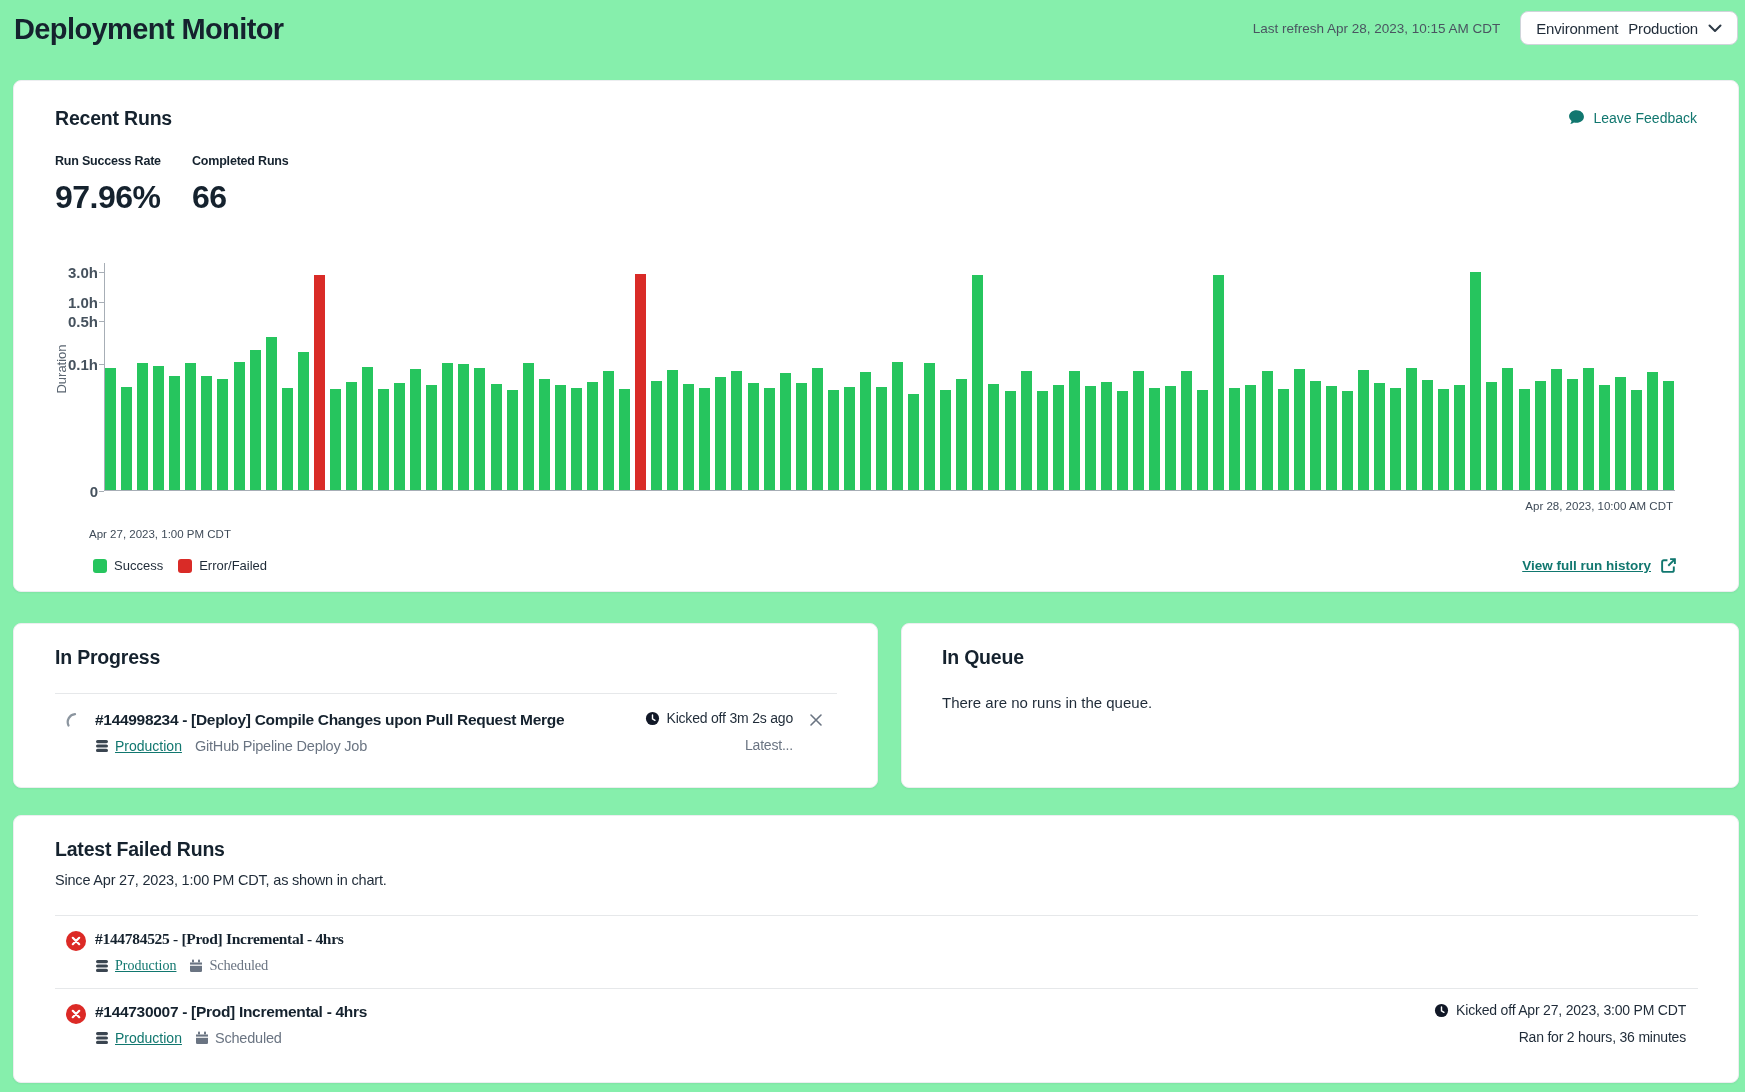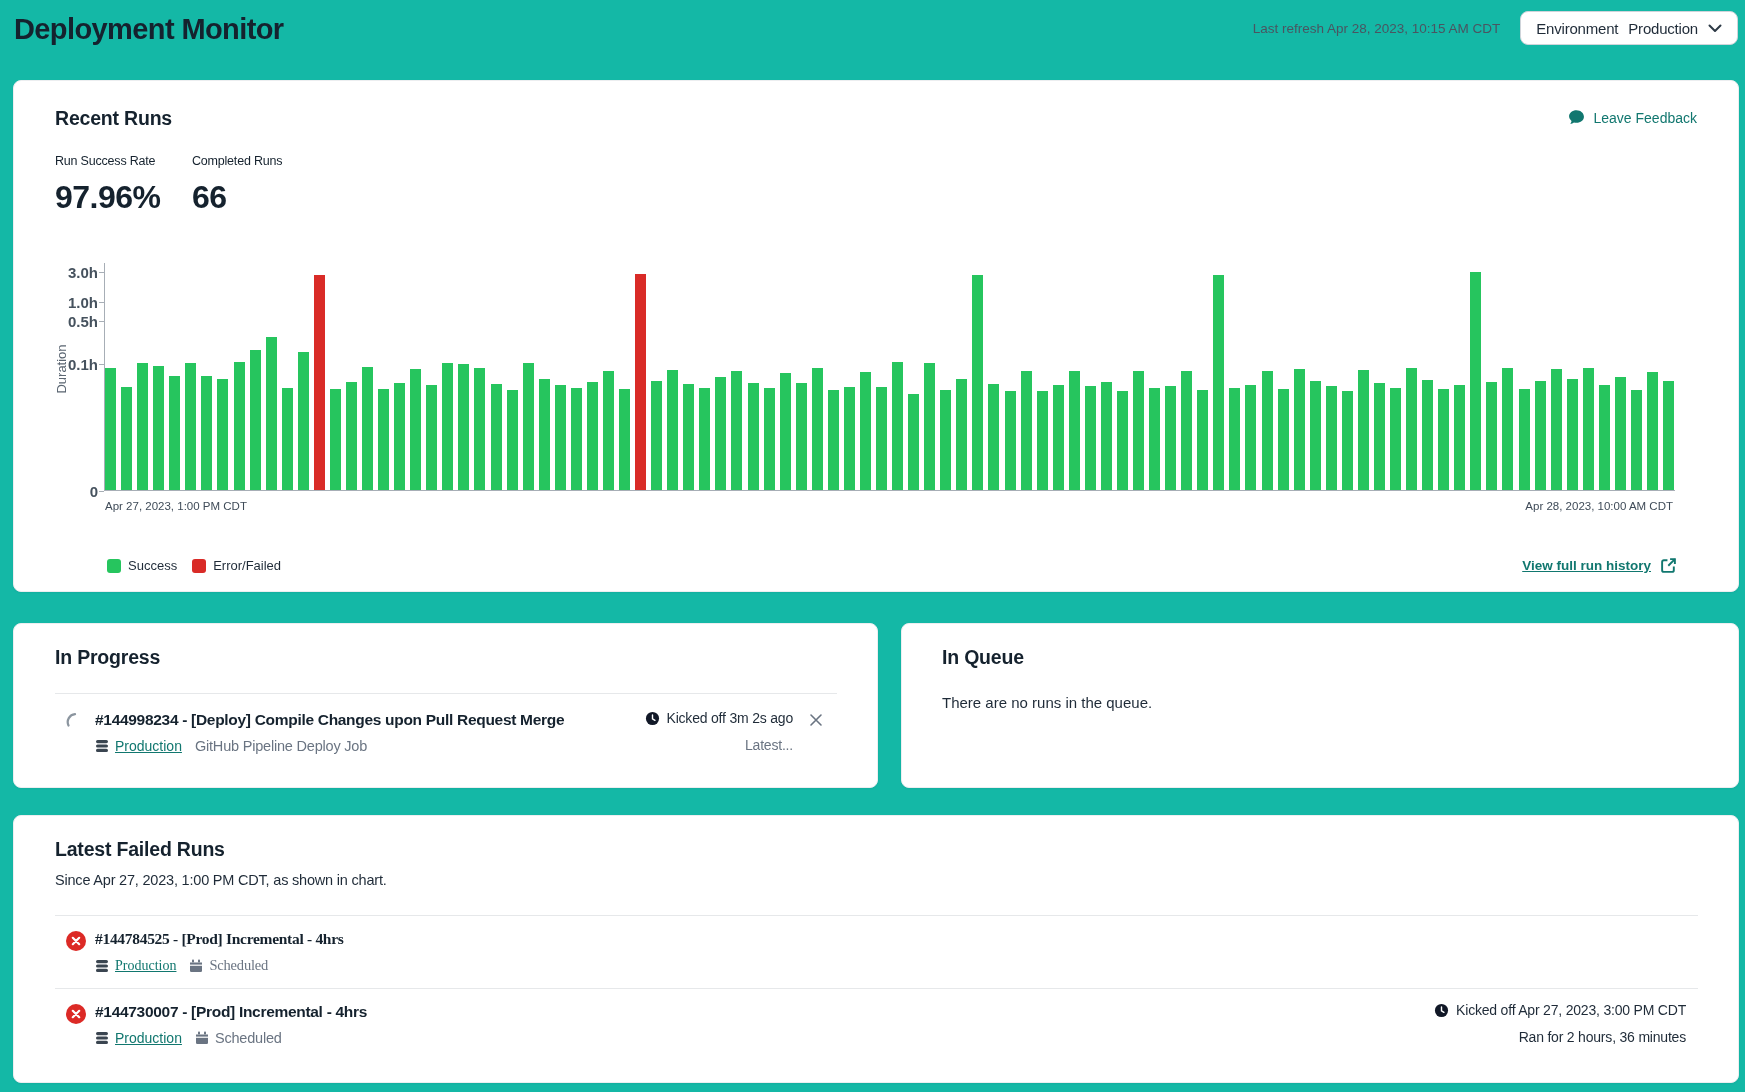--- a/index.html
+++ b/index.html
@@ -1,42 +1,42 @@
 <!DOCTYPE html>
 <html><head>
 <meta charset="utf-8">
 <style>
   * { margin:0; padding:0; box-sizing:border-box; }
   body { margin:0; }
-  .page { position:relative; width:1745px; height:1092px; background:#14b8a6; font-family:"Liberation Sans", sans-serif; color:#1a2633; overflow:hidden; }
+  .page { position:relative; width:1745px; height:1092px; background:#86efac; font-family:"Liberation Sans", sans-serif; color:#1a2633; overflow:hidden; }
   .card { position:absolute; background:#fff; border-radius:8px; border:1px solid #eceef0; box-shadow:0 1px 2px rgba(16,24,40,.05); }
   h1 { position:absolute; left:14px; top:13px; font-size:29px; font-weight:700; color:#15222e; letter-spacing:-0.6px; }
   .header-right { position:absolute; right:7px; top:11px; display:flex; align-items:center; gap:20px; }
   .refresh { font-size:13.5px; color:#4a5561; }
   .env-btn { display:flex; align-items:center; gap:10px; height:34px; padding:0 15px; background:#fff; border:1px solid #cfd4da; border-radius:8px; font-family:inherit; font-size:15px; color:#1f2b38; letter-spacing:-0.2px; }
 
   
   .c1 { left:13px; top:80px; width:1726px; height:512px; }
   .c1-head { position:absolute; left:41px; right:41px; top:26px; display:flex; justify-content:space-between; align-items:flex-start; }
   h2 { font-size:19.5px; font-weight:700; color:#15222e; letter-spacing:-0.2px; }
   .feedback { display:flex; align-items:center; gap:8px; color:#11776f; font-size:14px; cursor:pointer; margin-top:2px; }
   .stats { position:absolute; left:41px; top:73px; display:flex; }
   .stat:first-child { width:137px; }
-  .stat-label { font-size:12.5px; font-weight:400; color:#15222e; letter-spacing:-0.2px; line-height:15px; }
+  .stat-label { font-size:12.5px; font-weight:700; color:#15222e; letter-spacing:-0.2px; line-height:15px; }
   .stat-value { font-size:32px; font-weight:700; color:#15222e; margin-top:10px; letter-spacing:-0.5px; }
   .chart { position:absolute; left:0; top:182px; width:100%; height:300px; }
   .plot { position:absolute; left:90px; top:0; width:1571px; height:228px; border-left:1px solid #a7aeb6; border-bottom:1px solid #a7aeb6; display:flex; align-items:flex-end; justify-content:space-between; }
   .bar { width:11px; }
   .ytick-label { position:absolute; left:0; width:84px; text-align:right; font-size:15px; font-weight:700; color:#46525e; }
   .ytick-mark { position:absolute; width:5px; height:1px; background:#a7aeb6; left:85px; }
   .ylab { position:absolute; left:47px; top:106px; transform:translate(-50%,-50%) rotate(-90deg); font-size:13px; color:#5b6672; }
   .xlab { position:absolute; top:237px; font-size:11.5px; color:#3f4b58; }
-  .xl { left:91px; }
+  .xl { left:75px;margin-top:28px; }
   .xr { right:65px; text-align:right; }
-  .c1-foot { position:absolute; left:93px; right:61px; top:476px; display:flex; justify-content:space-between; align-items:center; }
+  .c1-foot { position:absolute; left:79px; right:61px; top:476px; display:flex; justify-content:space-between; align-items:center; }
   .legend { display:flex; align-items:center; gap:15px; }
   .legend-item { display:flex; align-items:center; gap:7px; font-size:13px; color:#1f2b38; }
   .swatch { width:14px; height:14px; border-radius:3px; }
   .view-history { display:flex; align-items:center; gap:9px; color:#11776f; font-size:13.5px; cursor:pointer; }
   .view-history span { text-decoration:underline; font-weight:600; }
 
   
   .c2 { left:13px; top:623px; width:865px; height:165px; }
   .c3 { left:901px; top:623px; width:838px; height:165px; }
   .c2 h2, .c3 h2, .c4 h2 { position:absolute; left:41px; top:22px; }

